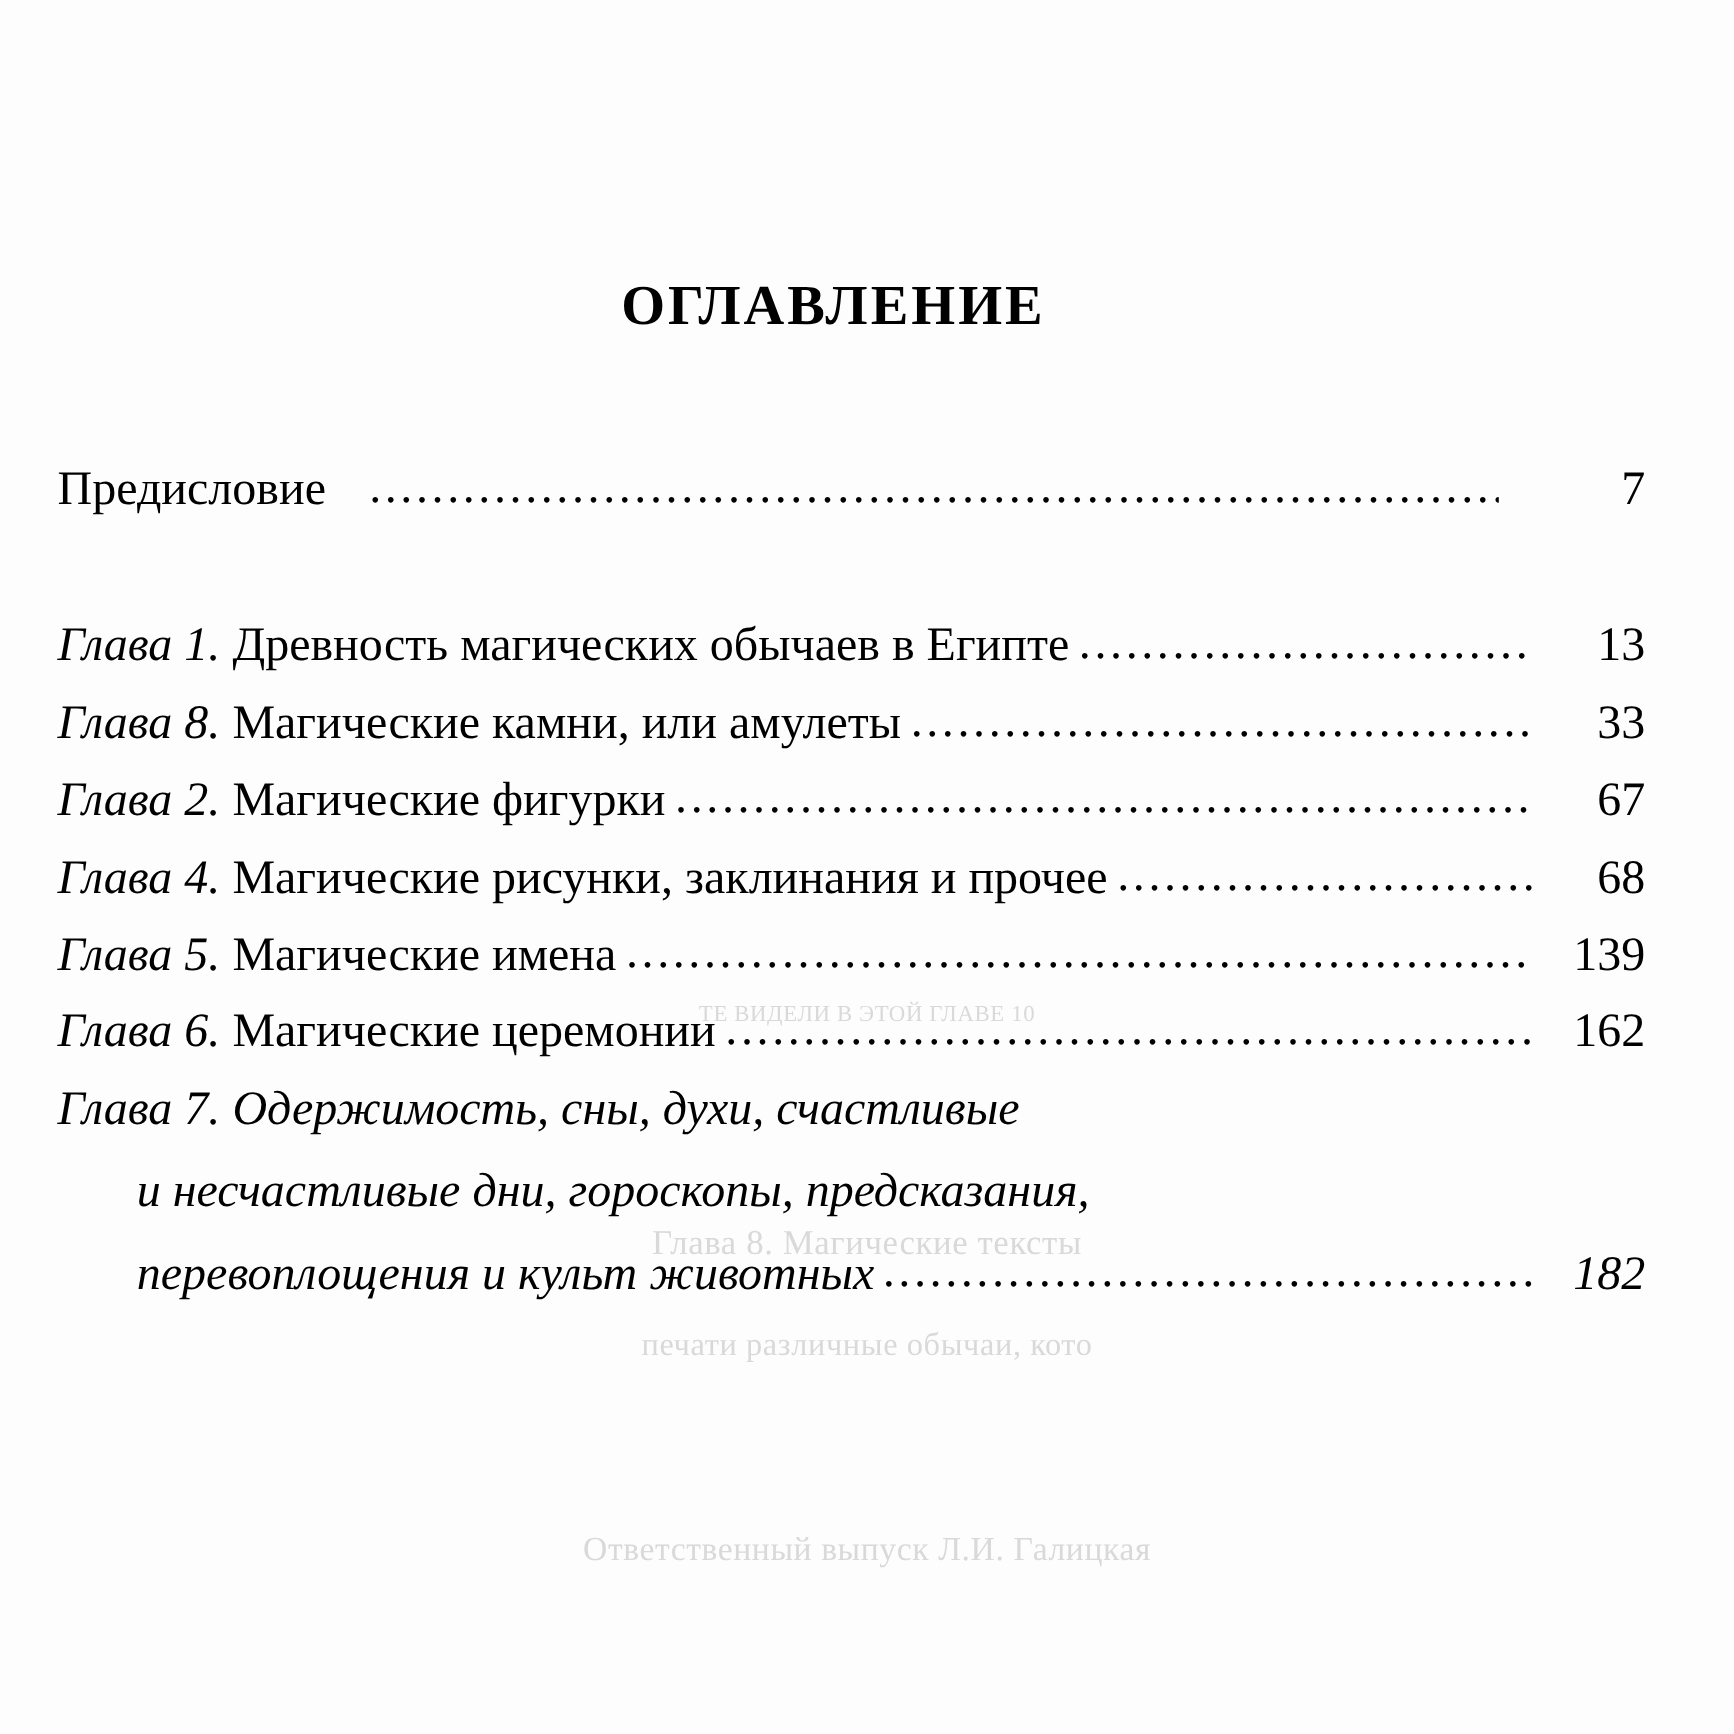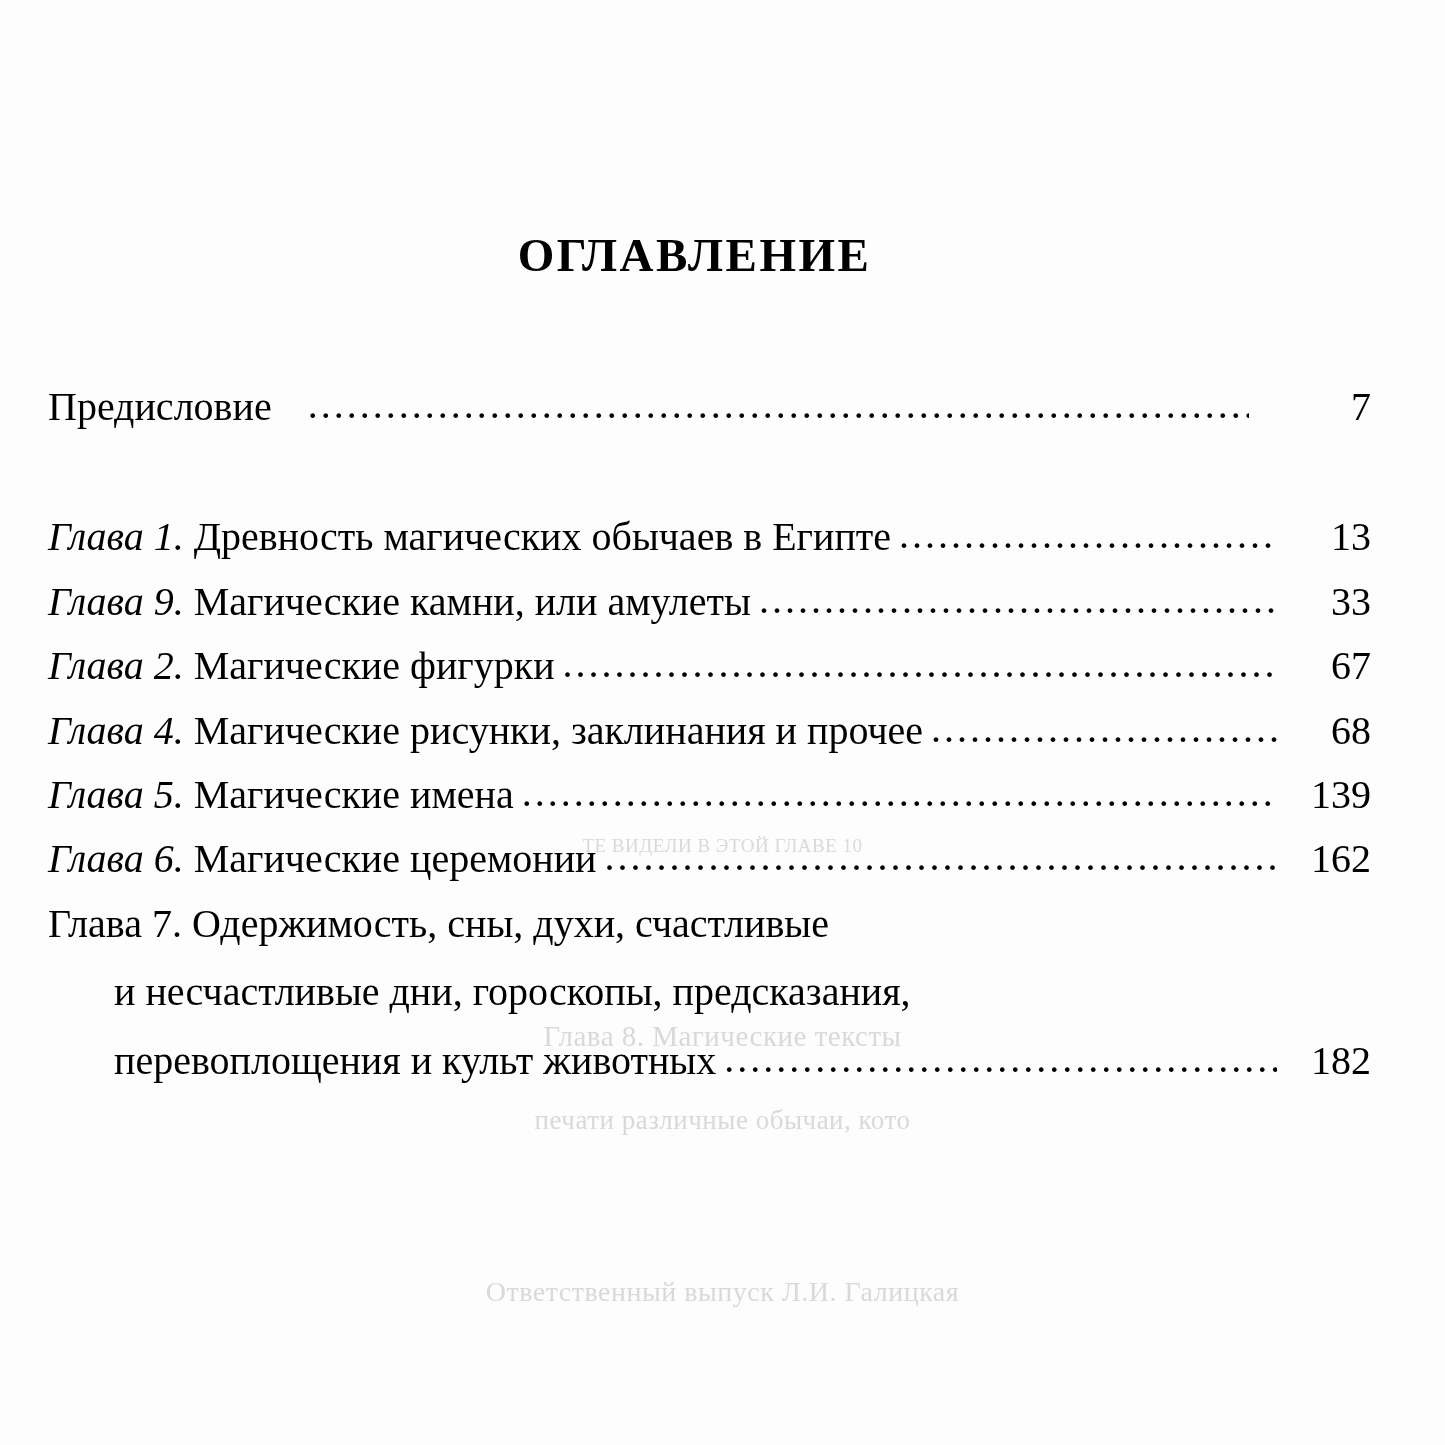--- a/index.html
+++ b/index.html
@@ -91,20 +91,21 @@
     flex: 0 0 auto;
     white-space: nowrap;
     text-align: right;
     min-width: 84px;
     padding-left: 6px;
   }
 
   
   .toc-multi {
     margin-bottom: 36px;
+    font-style: italic;
   }
   .toc-multi .line1 {
     white-space: nowrap;
   }
   .toc-multi .line2 {
     padding-left: 66px;
     white-space: nowrap;
   }
   .toc-multi .line3 {
     display: flex;
@@ -139,21 +140,21 @@
         <span class="page-no">7</span>
       </div>
 
       <div class="toc-row tight">
         <span class="label"><span class="chap">Глава 1.</span> <span>Древность магических обычаев в Египте</span></span>
         <span class="dots">..........................................................................................................................</span>
         <span class="page-no">13</span>
       </div>
 
       <div class="toc-row tight">
-        <span class="label"><span class="chap">Глава 9.</span> <span>Магические камни, или амулеты</span></span>
+        <span class="label"><span class="chap">Глава 8.</span> <span>Магические камни, или амулеты</span></span>
         <span class="dots">..........................................................................................................................</span>
         <span class="page-no">33</span>
       </div>
 
       <div class="toc-row tight">
         <span class="label"><span class="chap">Глава 2.</span> <span>Магические фигурки</span></span>
         <span class="dots">..........................................................................................................................</span>
         <span class="page-no">67</span>
       </div>
 

